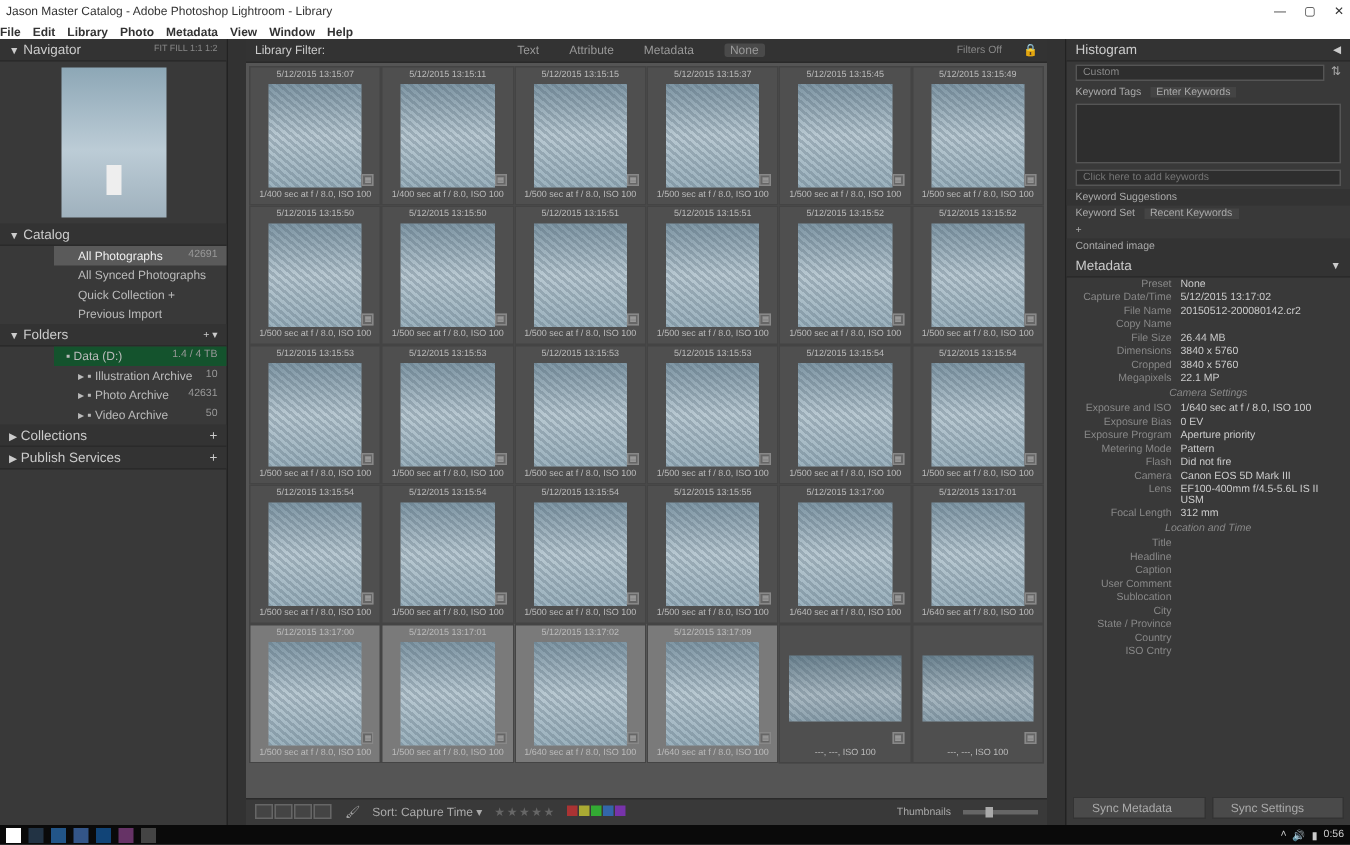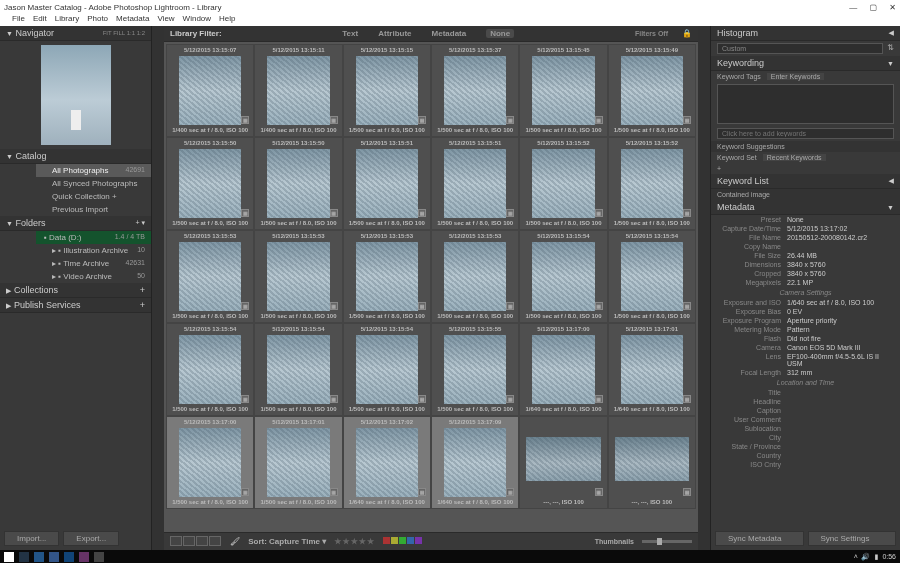--- a/index.html
+++ b/index.html
@@ -1,29 +1,29 @@
 <!DOCTYPE html>
 <html><head>
 <meta charset="utf-8">
 <style>
 * { margin: 0; padding: 0; box-sizing: border-box; font-family: "Segoe UI", Arial, sans-serif; }
 body { width: 900px; height: 563px; background: #202020; color: #aaa; font-size: 8px; overflow: hidden; position: relative; }
 
 .titlebar { height: 14px; background: #fff; color: #333; display: flex; align-items: center; padding: 0 4px; font-size: 8px; justify-content: space-between; }
 .titlebar .controls span { margin-left: 10px; cursor: pointer; }
 
-.menubar { height: 12px; background: #fff; color: #333; display: flex; align-items: flex-start; gap: 8px; padding: 0 12px; font-size: 8px; }
+.menubar { height: 12px; background: #fff; color: #333; display: flex; align-items: flex-end; gap: 8px; padding: 0 0; font-size: 8px; font-weight: bold; }
 .menubar span { cursor: pointer; }
 
 .workspace { display: flex; height: 524px; background: #393939; }
 
 .panel { background: #393939; display: flex; flex-direction: column; }
 .panel-left { width: 152px; border-right: 1px solid #222; }
 .panel-right { width: 190px; border-left: 1px solid #222; }
-.panel-center { flex: 1; display: flex; flex-direction: column; font-weight: bold; }
+.panel-center { flex: 1; display: flex; flex-direction: column; }
 
 .section-hdr { background: #333; padding: 2px 6px; font-size: 9px; color: #ccc; display: flex; justify-content: space-between; align-items: center; cursor: pointer; border-bottom: 1px solid #2a2a2a; }
 .section-hdr-r { text-align: right; gap: 48px; }
 .tri { font-size: 7px; }
 
 .nav-preview { height: 108px; display: flex; justify-content: center; align-items: center; padding: 4px; }
 .nav-preview .img { width: 70px; height: 100px; background: linear-gradient(180deg,#8da7b6 0%,#bcccd6 55%,#9fb1bd 100%); position:relative; }
 .nav-preview .img::after{content:"";position:absolute;bottom:15px;left:50%;width:10px;height:20px;background:#eee;transform:translateX(-50%);}
 
 .list-item { padding: 2px 6px 2px 16px; font-size: 8px; color: #bbb; display: flex; justify-content: space-between; cursor: pointer; margin-left: 36px; }
@@ -123,42 +123,38 @@
       </div>
     <div class="list-item" style="background:#14532d;padding-left:8px;">
         <span>▪ <span>Data (D:)</span></span>
         <span class="count">1.4 / 4 TB</span>
       </div>
     <div class="list-item">
         <span>▸ ▪ <span>Illustration Archive</span></span>
         <span class="count">10</span>
       </div>
     <div class="list-item">
-        <span>▸ ▪ <span>Time Archive</span></span>
+        <span>▸ ▪ <span>Photo Archive</span></span>
         <span class="count">42631</span>
       </div>
     <div class="list-item">
         <span>▸ ▪ <span>Video Archive</span></span>
         <span class="count">50</span>
       </div>
 
     <div class="section-hdr">
         <span><span class="tri">▶</span> <span>Collections</span></span>
         <span>+</span>
       </div>
     <div class="section-hdr">
         <span><span class="tri">▶</span> <span>Publish Services</span></span>
         <span>+</span>
       </div>
 
     <div style="flex:1"></div>
-    <div class="btn-row">
-      <div class="btn">Import...</div>
-      <div class="btn">Export...</div>
-    </div>
   </div>
 
   <div class="scroll-gap"></div>
 
   <div class="panel-center">
     <div class="filterbar">
       <span class="label">Library Filter:</span>
       <span class="tabs">
         <span>Text</span>
         <span>Attribute</span>
@@ -374,40 +370,32 @@
 
   <div class="panel panel-right">
     <div class="section-hdr section-hdr-r">
         <span>Histogram</span> 
         <span class="tri">◀</span>
       </div>
     <div style="padding:2px 6px;display:flex;gap:4px;justify-content:space-between;">
         <input class="r-input" value="Custom" style="">
         <span>⇅</span>
       </div>
-    <div class="section-hdr section-hdr-r">
-        <span>Keywording</span> 
-        <span class="tri">▼</span>
-      </div>
     <div style="padding:2px 6px;font-size:7px;display:flex;gap:6px;">
         <span>Keyword Tags</span>
         <span style="background:#444;padding:0 4px;">Enter Keywords</span>
       </div>
     <div style="height:40px;margin:2px 6px;background:#2e2e2e;border:1px solid #555;"></div>
     <div style="padding:2px 6px;"><input class="r-input" placeholder="Click here to add keywords" style=""></div>
     <div style="padding:2px 6px;background:#333;font-size:7px;">Keyword Suggestions</div>
     <div style="padding:2px 6px;font-size:7px;display:flex;gap:6px;">
         <span>Keyword Set</span>
         <span style="background:#444;padding:0 4px;">Recent Keywords</span>
       </div>
     <div style="padding:2px 6px;font-size:7px;">+</div>
-    <div class="section-hdr section-hdr-r">
-        <span>Keyword List</span> 
-        <span class="tri">◀</span>
-      </div>
     <div style="padding:2px 6px;background:#333;font-size:7px;">Contained image</div>
     <div class="section-hdr section-hdr-r">
         <span>Metadata</span> 
         <span class="tri">▼</span>
       </div>
     <div class="meta-row">
         <span class="k">Preset</span>
         <span class="v">None</span>
       </div>
     <div id="meta1">

